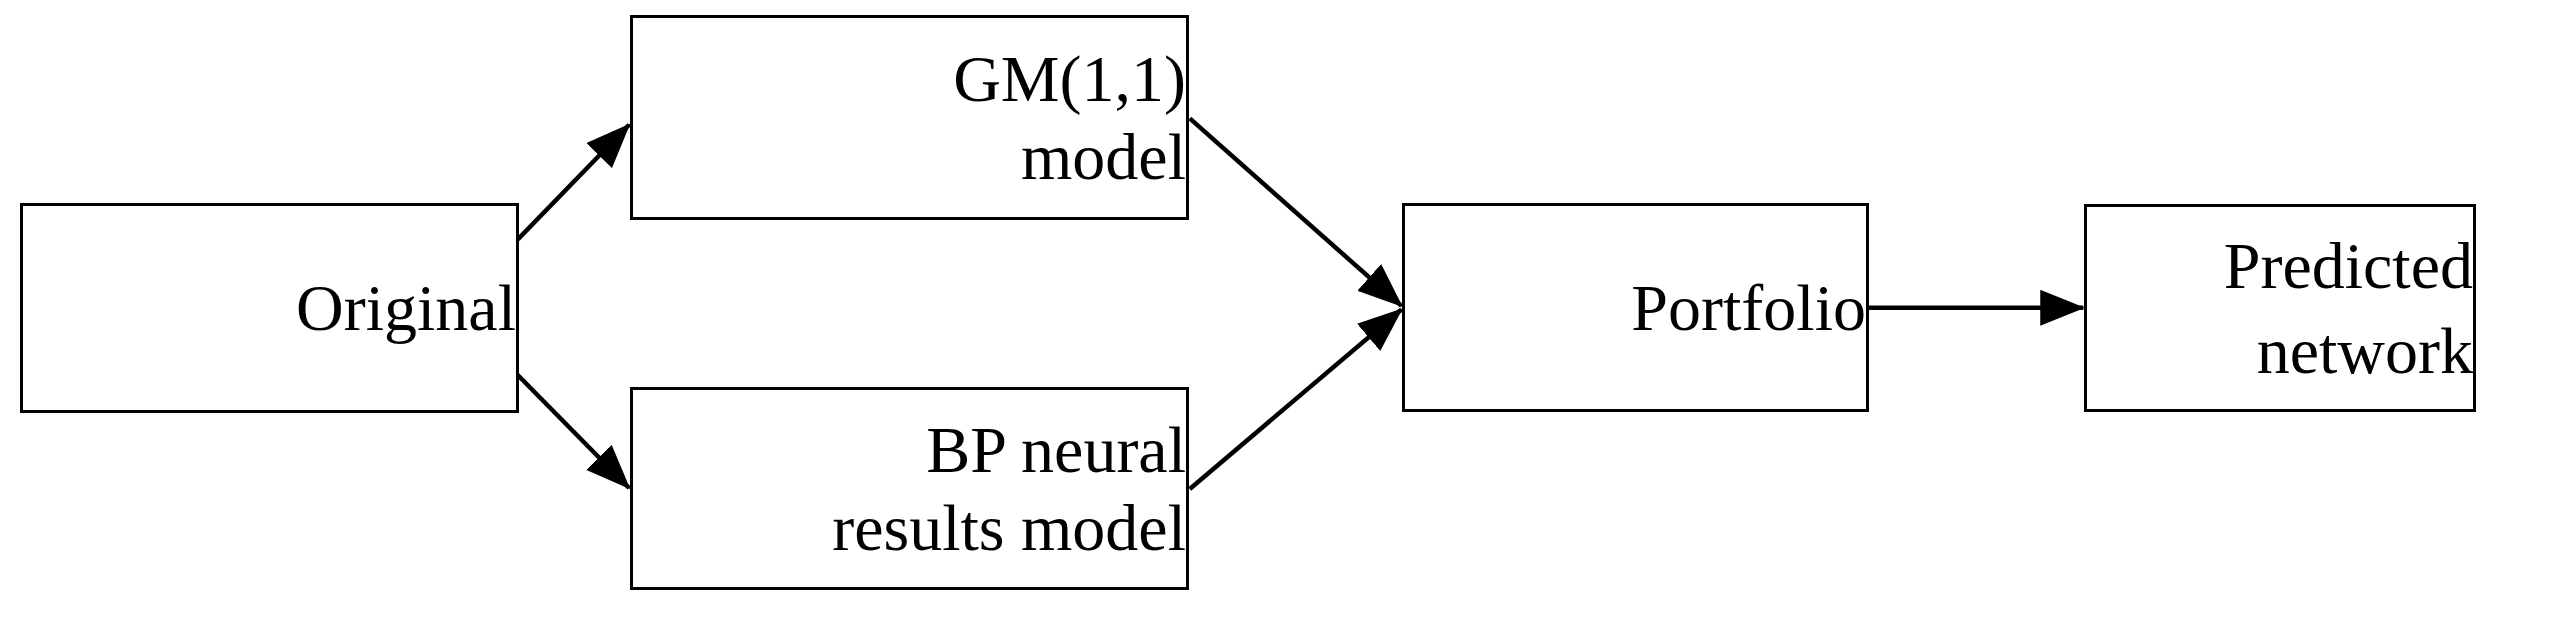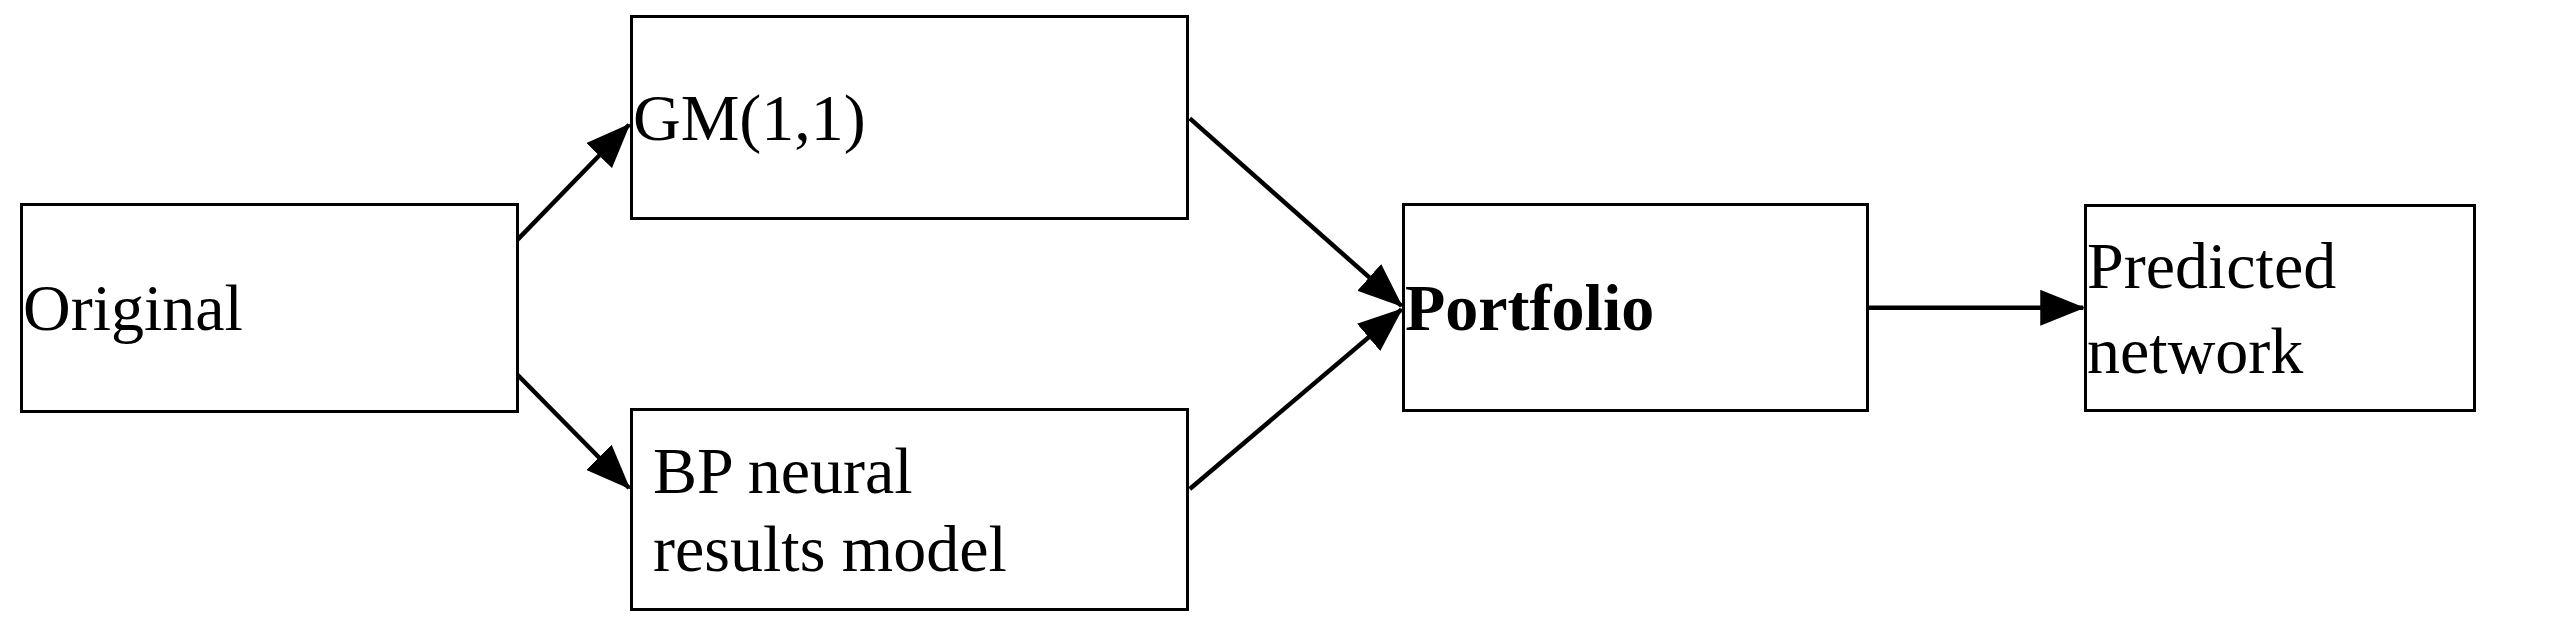--- a/index.html
+++ b/index.html
@@ -15,21 +15,21 @@
     overflow: hidden;
     font-family: "Liberation Serif", "DejaVu Serif", serif;
   }
   .flow-box {
     position: absolute;
     box-sizing: border-box;
     border: 3.6px solid #000000;
     background: #ffffff;
     display: flex;
     flex-direction: column;
-    align-items: flex-start;
+    align-items: flex-end;
     justify-content: center;
     text-align: center;
     color: #000000;
     font-size: 66px;
     line-height: 1.18;
     z-index: 2;
   }
   .flow-box .line2 {
     display: block;
   }
@@ -64,28 +64,29 @@
 
     <line x1="2083" y1="343" x2="2322" y2="343" stroke="#000000" stroke-width="5" marker-end="url(#arrowhead)"></line>
   </svg>
 
   <div class="flow-box" style="left:20px; top:203px; width:499px; height:210px;">
     <span>Original</span>
   </div>
 
   <div class="flow-box" style="left:630px; top:15.3px; width:559px; height:205px;">
     <span>GM(1,1)</span>
+    <span class="line2">model</span>
   </div>
 
-  <div class="flow-box" style="left:630px; top:408px; width:559px; height:203px;padding-left:20px;">
+  <div class="flow-box" style="left:630px; top:387px; width:559px; height:203px;padding-left:20px;">
     <span>BP neural</span>
     <span class="line2">results model</span>
   </div>
 
-  <div class="flow-box" style="left:1402px; top:203px; width:467px; height:209px;font-weight:bold;">
+  <div class="flow-box" style="left:1402px; top:203px; width:467px; height:209px;">
     <span>Portfolio</span>
   </div>
 
   <div class="flow-box" style="left:2084px; top:204px; width:392px; height:208px;gap:7px;">
     <span>Predicted</span>
     <span class="line2">network</span>
   </div>
 
 </div>
 

